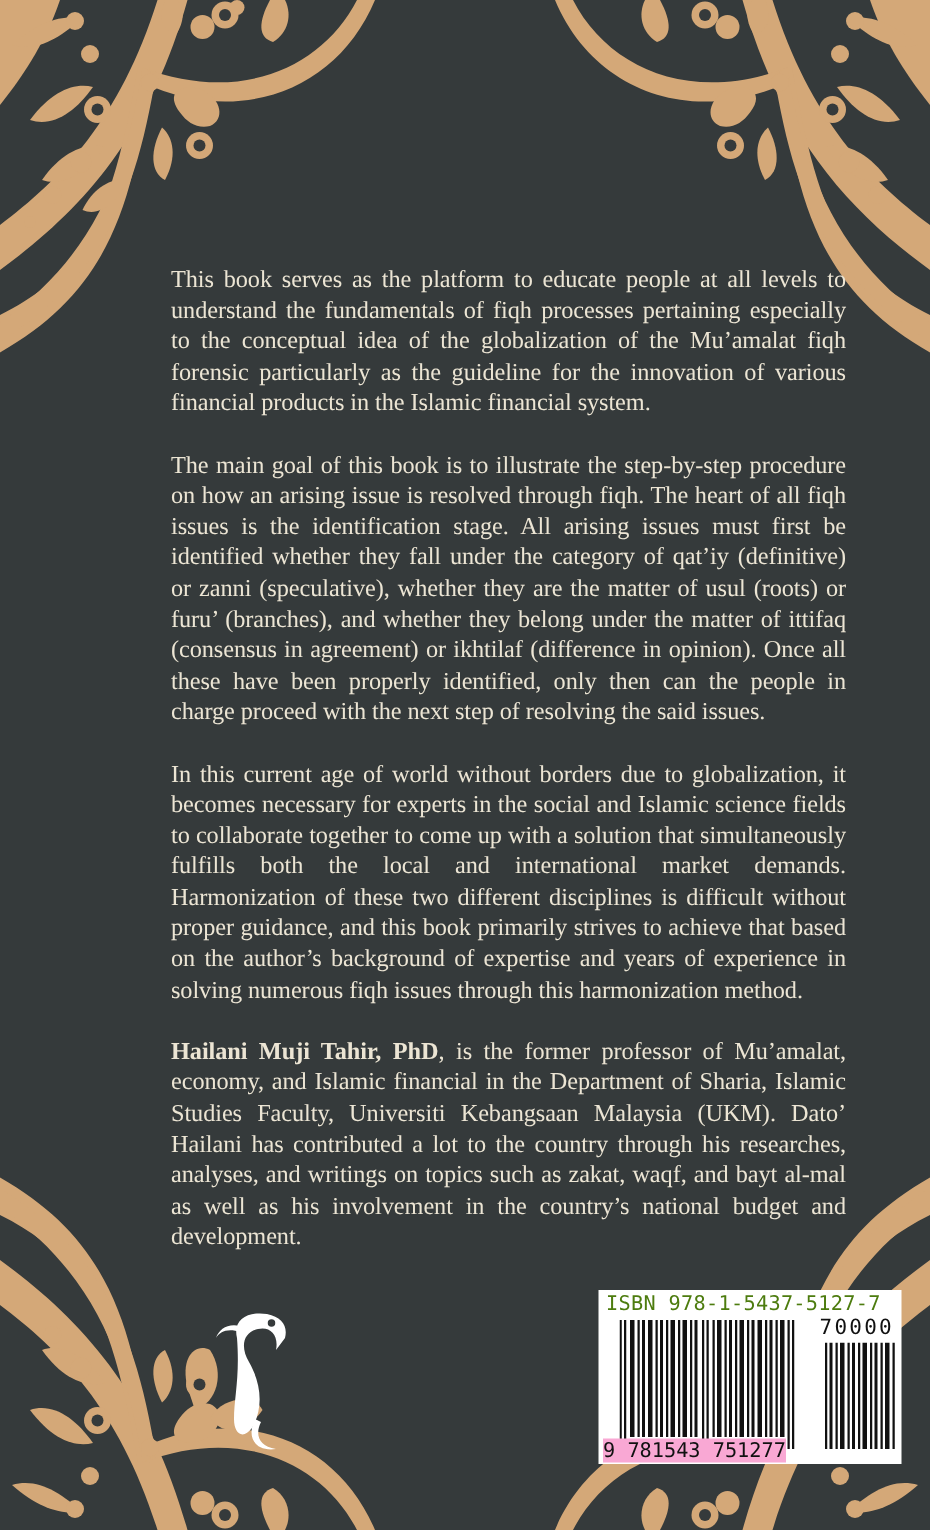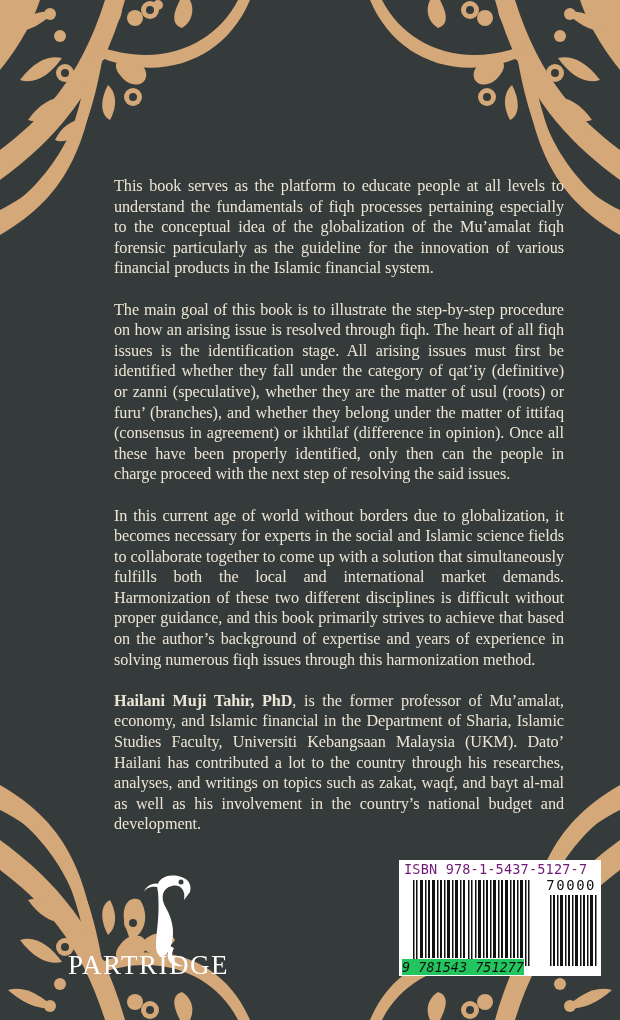--- a/index.html
+++ b/index.html
@@ -25,29 +25,29 @@
     position: absolute; left: 68px; top: 950px;
     color: #ffffff; font-size: 27px; letter-spacing: 1.5px;
     font-family: "Liberation Serif", serif;
   }
   .barcode {
     position: absolute; left: 399px; top: 860px; width: 202px; height: 116px;
     background: #ffffff;
   }
   .isbn-label {
     position: absolute; left: 5px; top: 1px; font-family: "DejaVu Sans Mono", monospace;
-    font-size: 13.5px; color: #701a75; letter-spacing: 0.2px; white-space: nowrap; text-align: center;
+    font-size: 13.5px; color: #4d7c0f; letter-spacing: 0.2px; white-space: nowrap; text-align: center;
   }
   .price {
     position: absolute; right: 5px; top: 17px; font-family: "DejaVu Sans Mono", monospace;
     font-size: 14px; color: #111; letter-spacing: 1.5px;
   }
   .ean-digits {
     position: absolute; left: 3px; bottom: 1px; font-family: "DejaVu Sans Mono", monospace;
-    font-size: 13.5px; color: #111; white-space: nowrap; background: #22c55e; font-style: italic;
+    font-size: 13.5px; color: #111; white-space: nowrap; background: #f9a8d4;
   }
   .bars-main { position: absolute; left: 14px; top: 20px; width: 118px; height: 86px; }
   .bars-add { position: absolute; left: 151px; top: 35px; width: 48px; height: 71px; }
 </style>
 </head>
 <body>
 
 <div class="cover">
 
   <svg class="ornament" viewBox="0 0 620 1020" xmlns="http://www.w3.org/2000/svg">
@@ -172,21 +172,20 @@
   </div>
 
   <svg class="logo" viewBox="0 0 200 115" xmlns="http://www.w3.org/2000/svg">
     <g fill="#ffffff">
       <path d="M98,22 C95,10 105,4 118,6 C128,8 132,14 130,22 L124,30 C126,20 120,14 112,16 C102,18 100,28 106,38 C114,52 116,68 108,82 C102,90 96,86 96,76 C96,62 100,48 98,22 Z"></path>
       <path d="M100,14 C92,12 86,16 84,22 C86,18 92,15 100,18 Z"></path>
       <path d="M110,76 C104,88 110,98 124,96 C112,94 110,86 114,78 Z"></path>
       <circle cx="121" cy="12" r="2.5" fill="#353a3b"></circle>
     </g>
   </svg>
-  <div class="logo-text">PARTRIDGE</div>
 
   <div class="barcode">
     <div class="isbn-label">ISBN 978-1-5437-5127-7</div>
     <div class="price">70000</div>
     <svg class="bars-main" viewBox="0 0 118 86" preserveAspectRatio="none" xmlns="http://www.w3.org/2000/svg">
       <g fill="#111">
         <rect x="0" y="0" width="1.5" height="86"></rect>
           <rect x="3" y="0" width="1.5" height="86"></rect>
         <rect x="7" y="0" width="3" height="78"></rect>
           <rect x="12" y="0" width="1.5" height="78"></rect>

